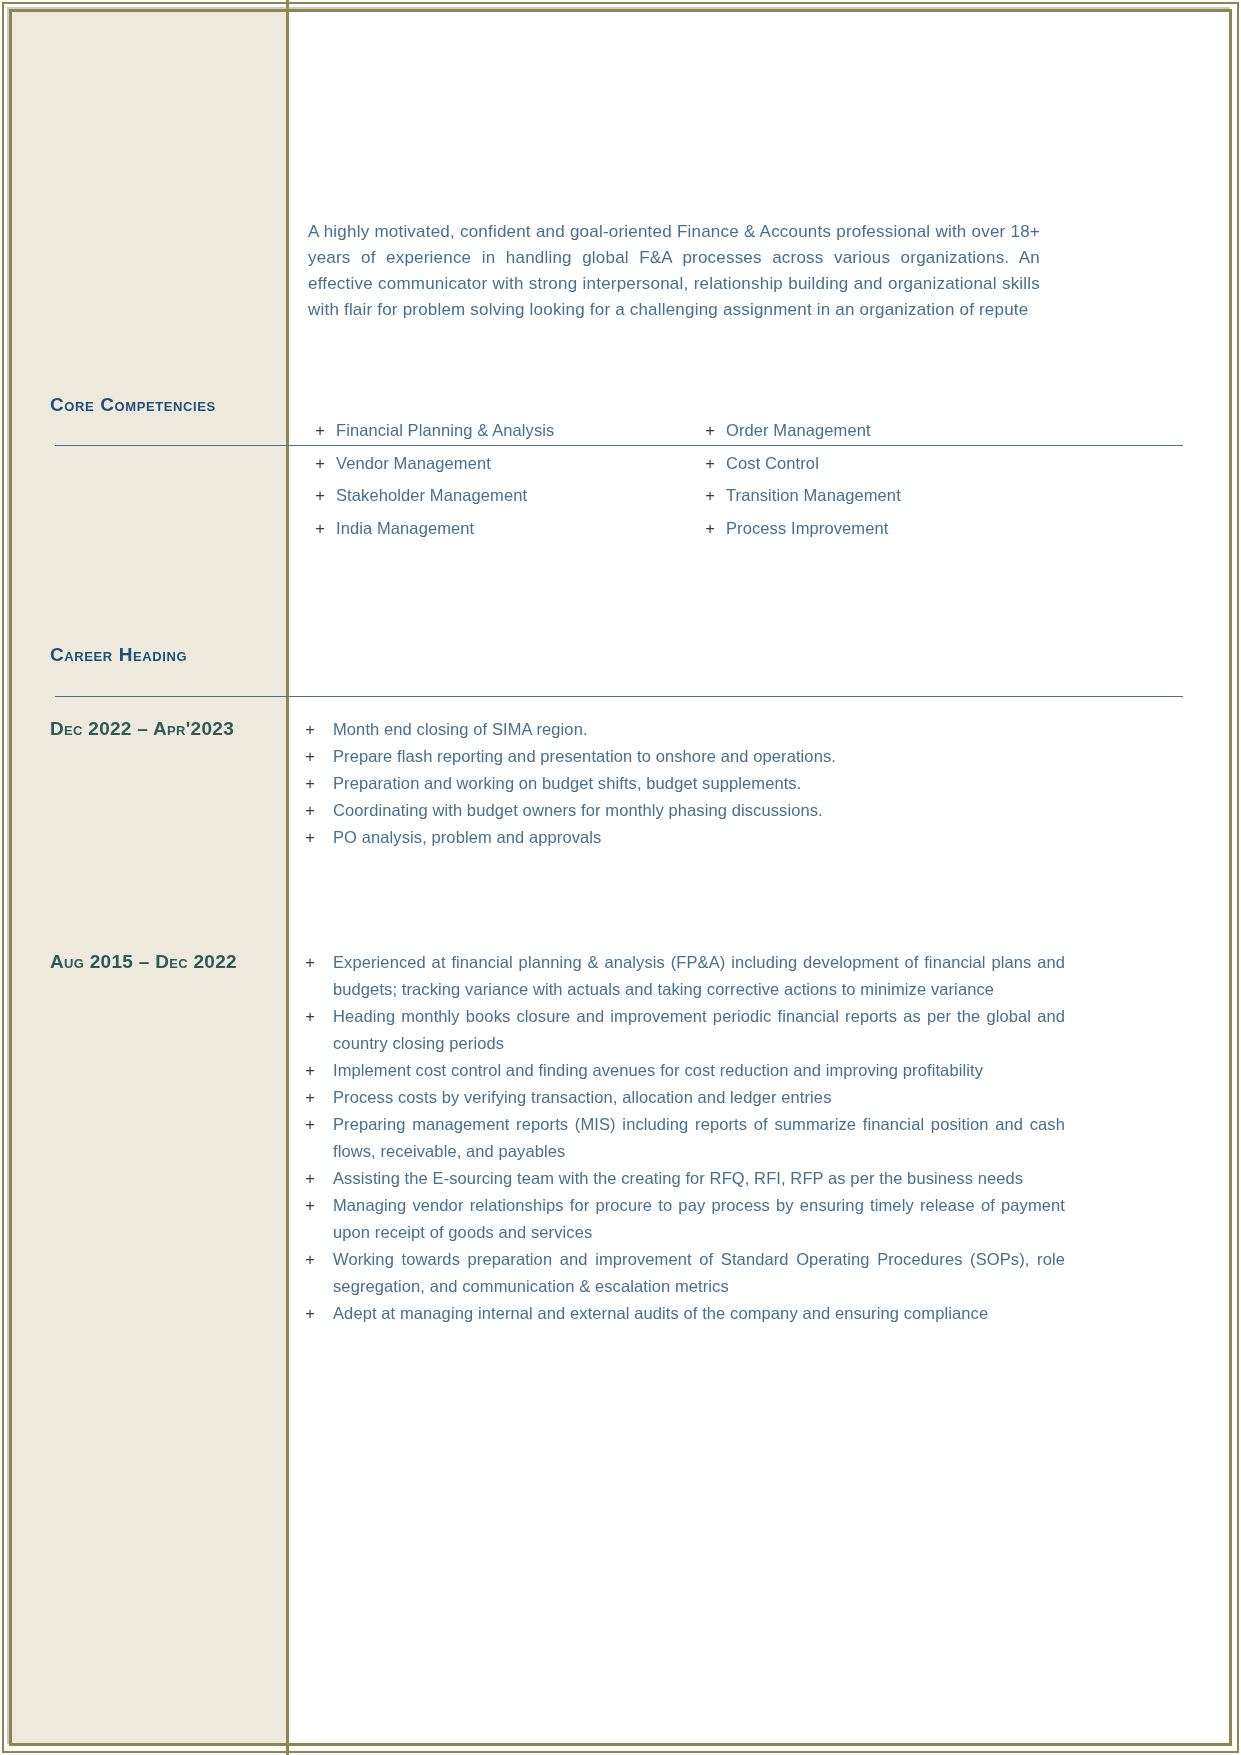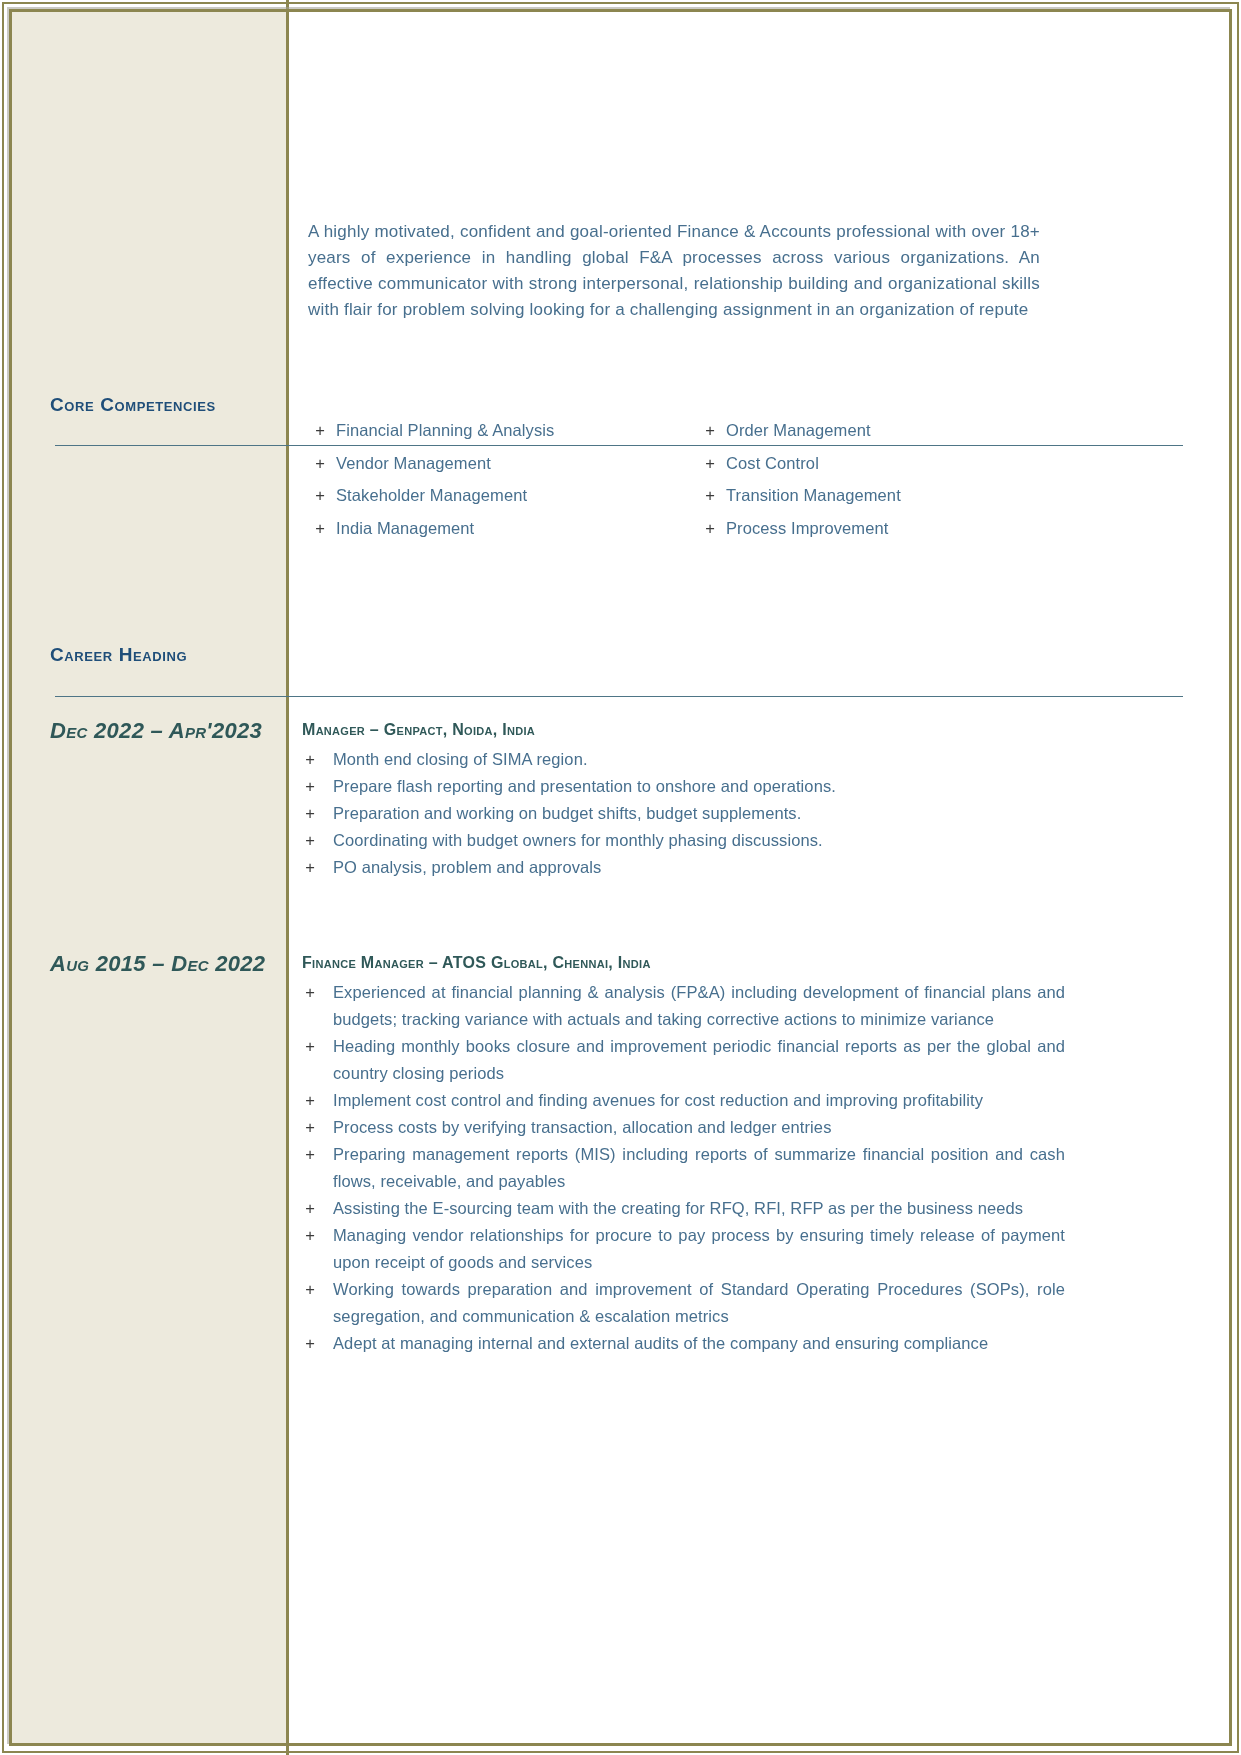--- a/index.html
+++ b/index.html
@@ -24,21 +24,21 @@
   
   .side-label{
     position:absolute;left:50px;color:var(--heading_navy);font-weight:bold;
     font-variant:small-caps;font-size:19px;letter-spacing:.6px;text-transform:lowercase;
   }
   .side-label.first-cap{text-transform:none;}
   .label-core{top:394px;}
   .label-journey{top:644px;}
   .date-label{
     position:absolute;left:50px;color:var(--title_teal);font-weight:bold;
-    font-variant:small-caps;text-transform:none;font-size:22px;letter-spacing:.3px;font-style:italic;
+    font-variant:small-caps;text-transform:none;font-size:19px;letter-spacing:.3px;
   }
   .date-1{top:718px;}
   .date-2{top:951px;}
   
   .hr{position:absolute;left:55px;width:1128px;height:0;border-top:1.5px solid var(--divider_blue);}
   .hr1{top:445px;}
   .hr2{top:696px;}
   
   .summary{
     position:absolute;left:308px;top:219px;width:732px;
@@ -125,21 +125,20 @@
     </div>
 
     <div class="bullet-row">
       <span class="plus">+</span>
       <span class="bullet-text">Process Improvement</span>
     </div>
   </div>
 
 <div class="date-label date-1">Dec 2022 – Apr'2023</div>
 <div class="job job-1">
-  <div class="job-title">Manager – Genpact, Noida, India</div>
   <div>
 
       <div class="bullet-row">
         <span class="plus">+</span>
         <span class="bullet-text">Month end closing of SIMA region.</span>
       </div>
 
       <div class="bullet-row">
         <span class="plus">+</span>
         <span class="bullet-text">Prepare flash reporting and presentation to onshore and operations.</span>
@@ -157,21 +156,20 @@
 
       <div class="bullet-row">
         <span class="plus">+</span>
         <span class="bullet-text">PO analysis, problem and approvals</span>
       </div>
     </div>
 </div>
 
 <div class="date-label date-2">Aug 2015 – Dec 2022</div>
 <div class="job job-2">
-  <div class="job-title">Finance Manager – ATOS Global, Chennai, India</div>
   <div>
 
       <div class="bullet-row">
         <span class="plus">+</span>
         <span class="bullet-text">Experienced at financial planning &amp; analysis (FP&amp;A) including development of financial plans and budgets; tracking variance with actuals and taking corrective actions to minimize variance</span>
       </div>
 
       <div class="bullet-row">
         <span class="plus">+</span>
         <span class="bullet-text">Heading monthly books closure and improvement periodic financial reports as per the global and country closing periods</span>

